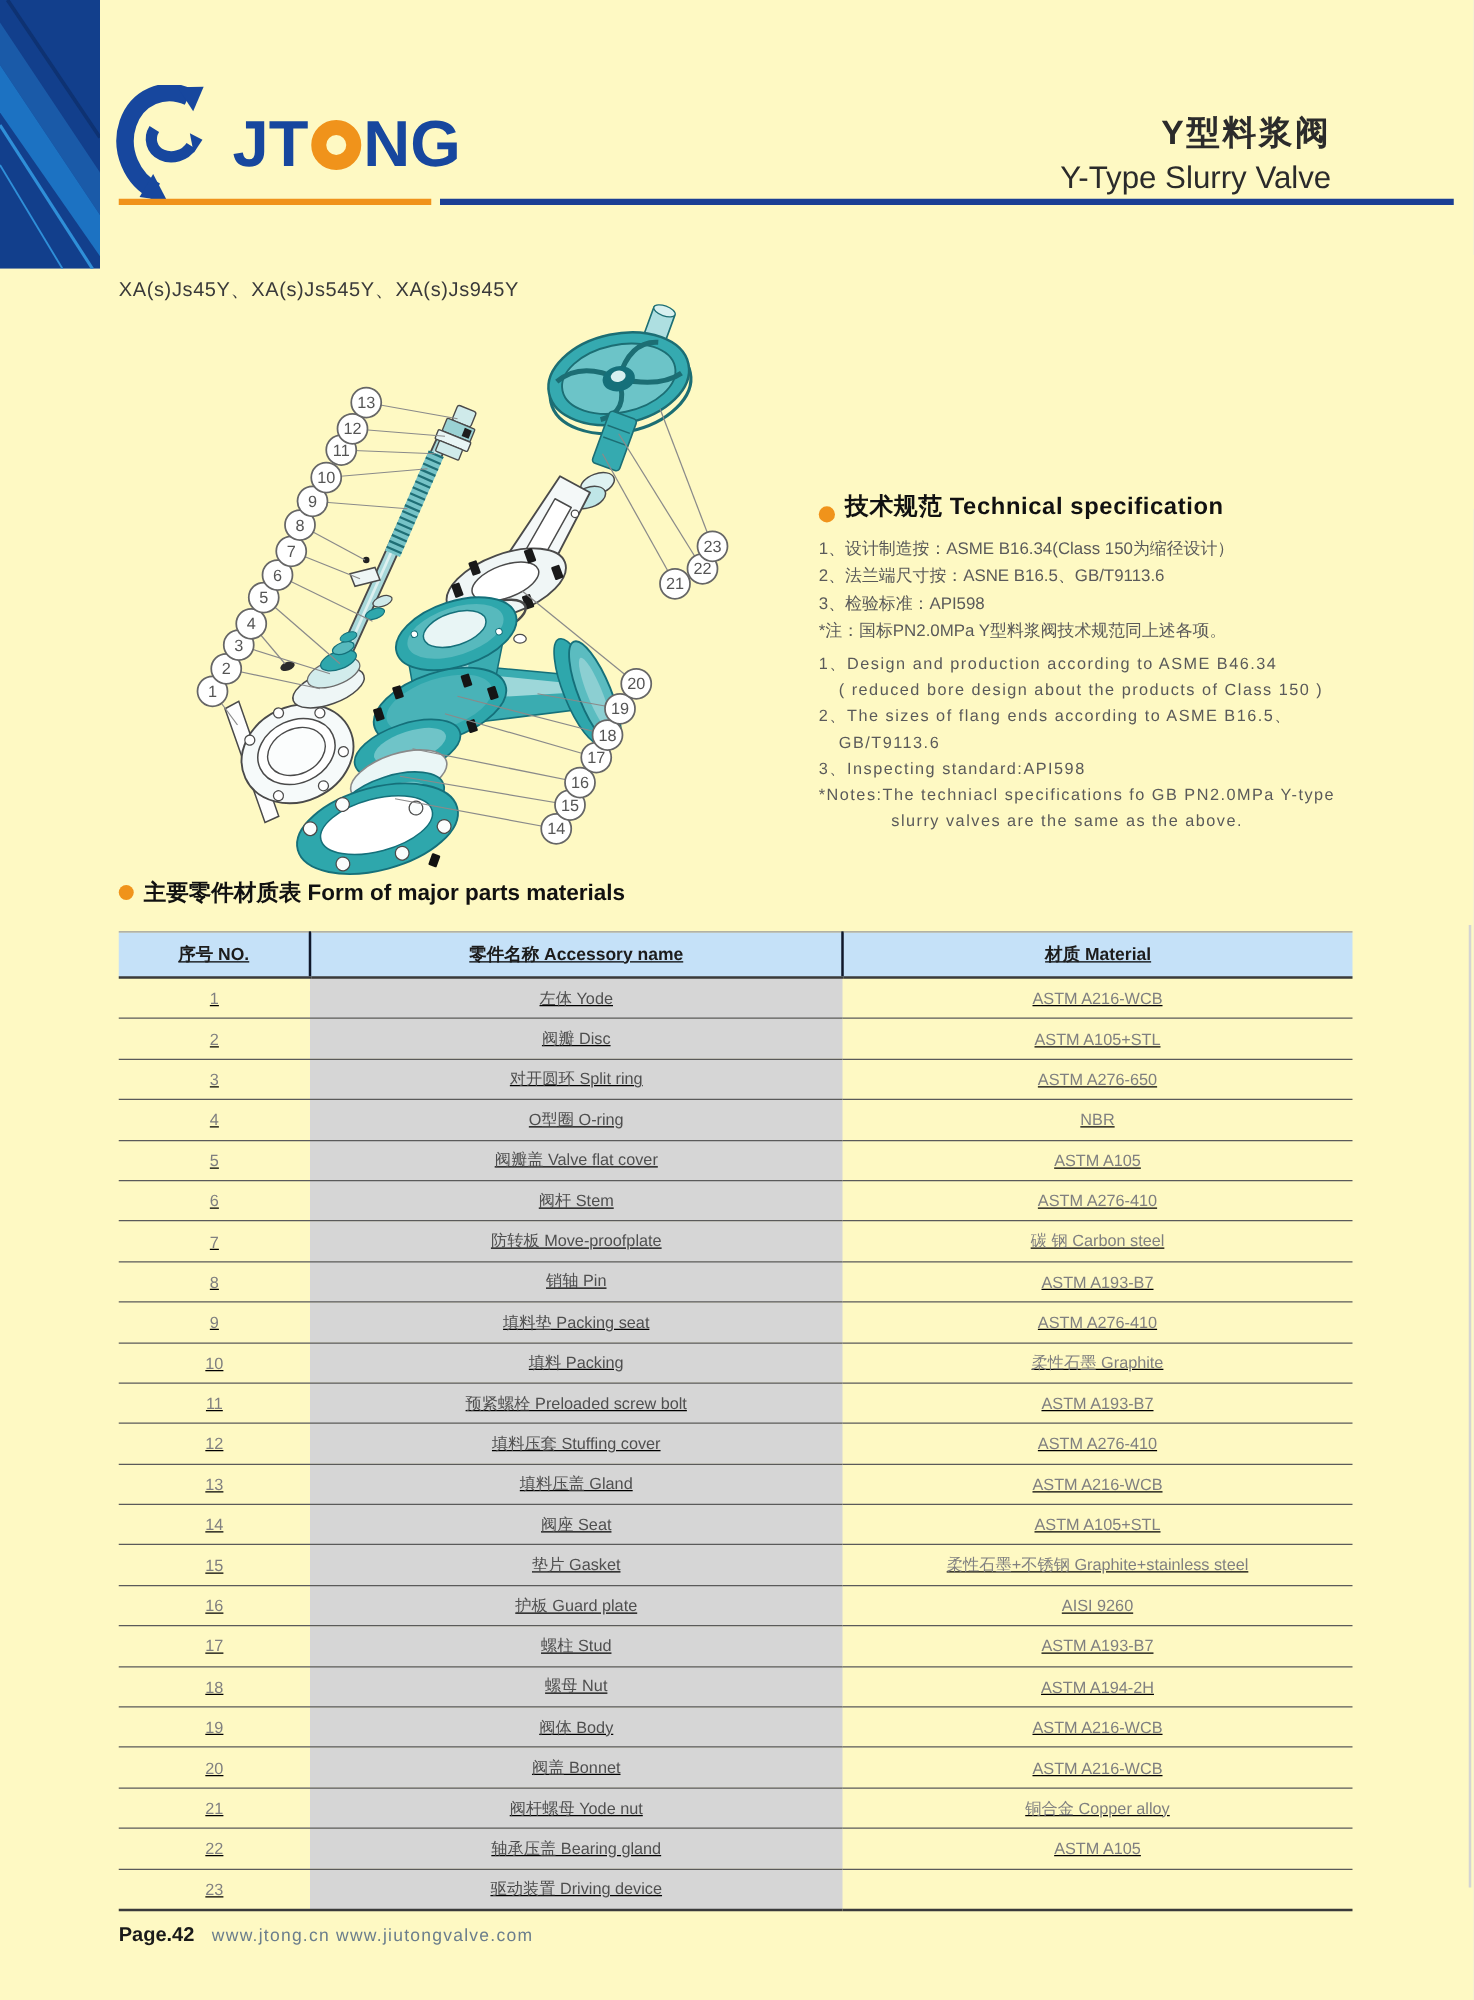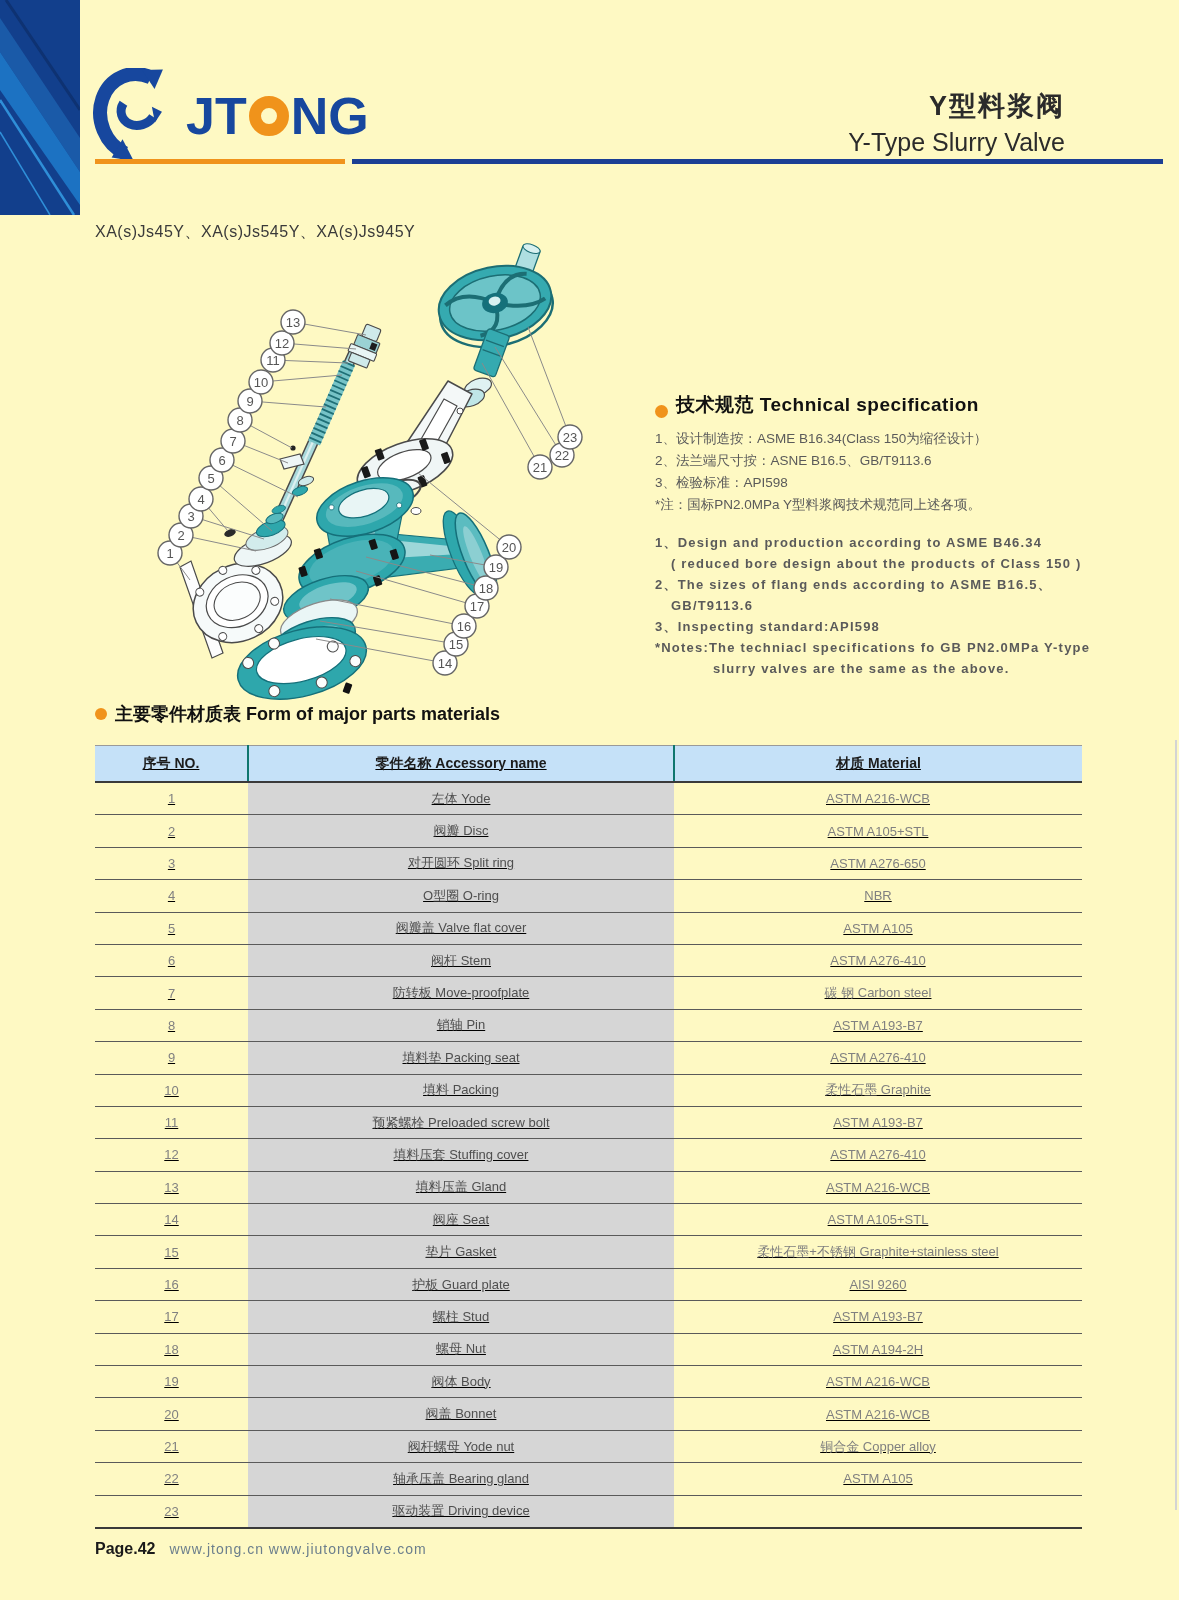--- a/index.html
+++ b/index.html
@@ -31,32 +31,32 @@
   
   .diagram{position:absolute;left:130px;top:235px;}
   .diagram svg text{font-family:"Liberation Sans",sans-serif;}
   .callout-num{font-size:13px;fill:#555;}
 
   
   .spec{position:absolute;left:655px;top:392px;width:524px;color:var(--ink-soft);}
   .spec-head{display:flex;align-items:flex-end;color:#111;font-size:19px;font-weight:bold;letter-spacing:0.5px;}
   .dot{width:13px;height:13px;border-radius:50%;background:var(--orange);margin-right:8px;flex:0 0 auto;}
   .spec-zh{margin-top:10px;font-size:13.5px;line-height:22px;}
-  .spec-en{margin-top:16px;font-size:13px;line-height:21px;letter-spacing:1.2px;font-weight:bold;}
+  .spec-en{margin-top:4px;font-size:13px;line-height:21px;letter-spacing:1.2px;}
   .spec-en .ind1{padding-left:16px;}
   .spec-en .ind2{padding-left:58px;}
 
   
   .materials{position:absolute;left:95px;top:702px;width:987px;}
   .tbl-head{display:flex;align-items:center;color:#111;font-size:18px;font-weight:bold;}
   .tbl-head .dot{width:12px;height:12px;}
   table{border-collapse:collapse;table-layout:fixed;width:987px;margin-top:19px;text-decoration:underline;}
   thead th{background:var(--tbl-head);height:33px;font-size:14px;font-weight:bold;color:#1c1c1c;
            border-top:1px solid #9a9a9a;border-bottom:2px solid #3a3a3a;}
-  thead th + th{border-left:2px solid #0f766e;}
+  thead th + th{border-left:2px solid #0f172a;}
   tbody td{height:31.4px;font-size:13px;text-align:center;border-bottom:1px solid #5a5a5a;padding:0;}
   tbody tr:last-child td{border-bottom:2px solid #3a3a3a;}
   td.c-no,td.c-mat{color:#808080;}
   td.c-name{background:var(--tbl-gray);color:#4f4f4f;}
   col.w-no{width:153px;} col.w-name{width:426px;} col.w-mat{width:408px;}
 
   
   .footer{position:absolute;left:95px;top:1540px;font-size:16px;display:flex;align-items:baseline;gap:14px;}
   .footer .pg{font-weight:bold;color:#1a1a1a;text-align:right;}
   .footer .urls{font-size:14px;color:#6b7e8c;letter-spacing:1px;}

